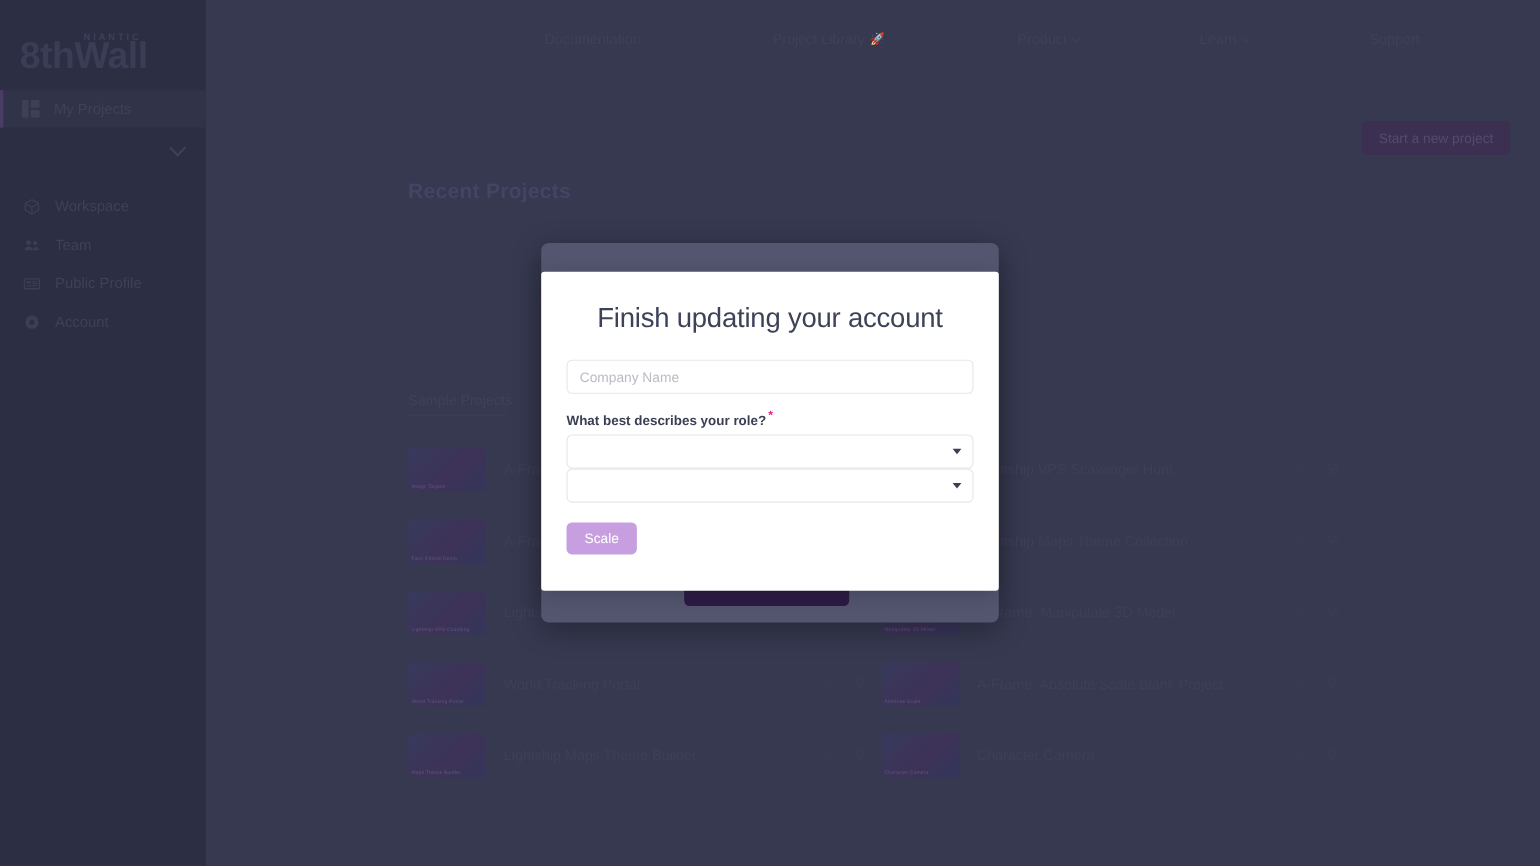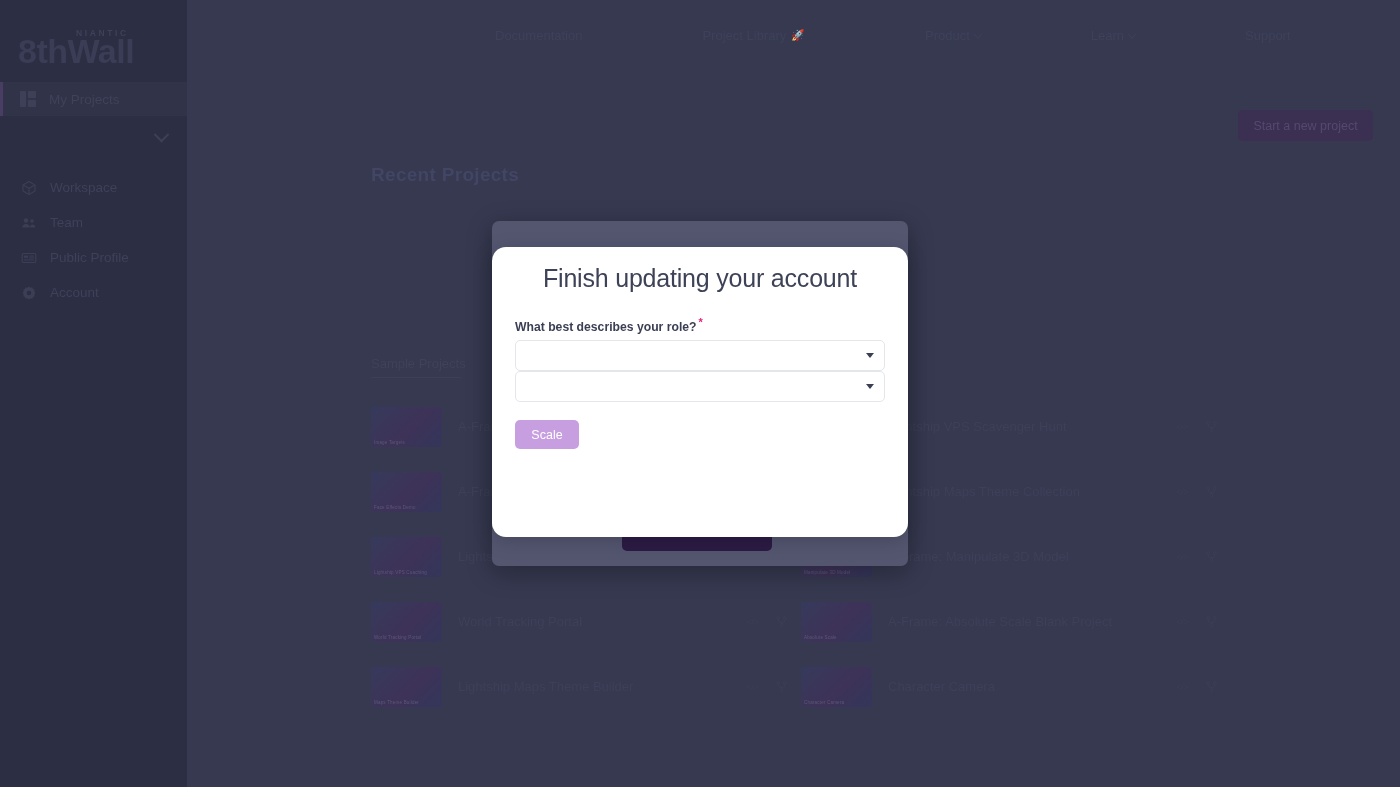--- a/index.html
+++ b/index.html
@@ -146,23 +146,23 @@
     box-shadow: 0 6px 26px rgba(0,0,0,.30);
   }
   .ghost-btn {
     position: absolute; left: 130px; top: 298px;
     width: 150px; height: 32px; border-radius: 5px;
     background: #2c1b44;
   }
   .modal-card {
     position: absolute; left: 492px; top: 247px;
     width: 416px; height: 290px;
-    background: #ffffff; border-radius: 14px;
+    background: #ffffff; border-radius: 3px;
     box-shadow: 0 4px 20px rgba(0,0,0,.18);
-    padding: 17px 23px 0 23px;
+    padding: 28px 23px 0 23px;
   }
   .modal-title {
     text-align: center; font-size: 25px; font-weight: 400;
     color: #3e4257; letter-spacing: -.2px; margin-bottom: 23px;
   }
   .field-input {
     width: 100%; height: 31px; border: 1px solid #e4e6ec;
     border-radius: 5px; padding: 0 11px; font-size: 12.5px;
     color: #3e4257; background: #fff;
     font-family: "Liberation Sans", sans-serif; outline: none;
@@ -473,20 +473,21 @@
 
   </main>
 
   <div class="modal-shell">
     <div class="ghost-btn"></div>
   </div>
 
   <div class="modal-card">
     <div class="modal-title">Finish updating your account</div>
 
+    <input class="field-input" type="text" placeholder="Company Name" style="">
 
     <div class="field-label">
       <span>What best describes your role?</span><span class="req">*</span>
     </div>
     <div class="select-wrap">
       <select class="field-select">
         <option value=""></option>
       </select>
       <span class="sel-caret"></span>
     </div>

